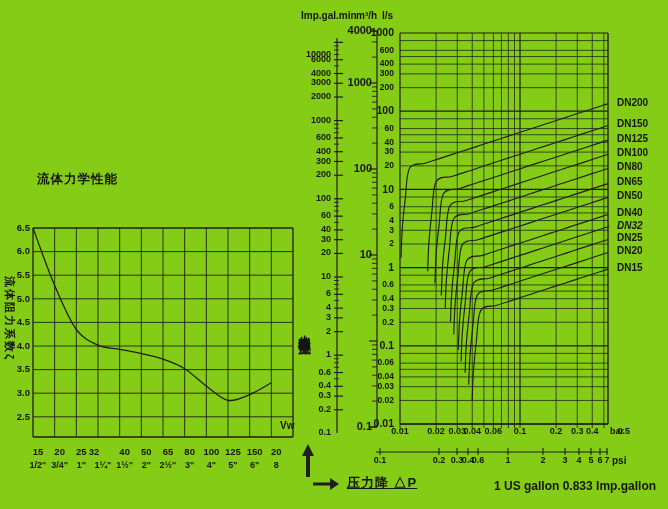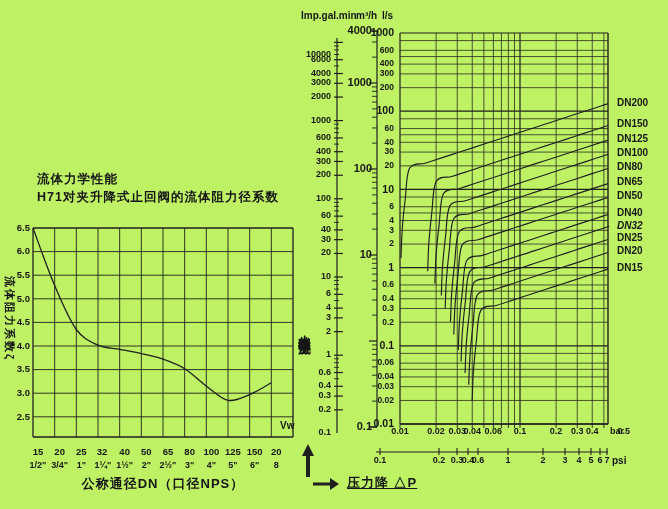--- a/index.html
+++ b/index.html
@@ -1,16 +1,16 @@
 <!DOCTYPE html>
 <html><head>
 <meta charset="utf-8">
 <style>
   html,body{margin:0;padding:0;background:#e8e8e6;}
-  #page{position:relative;width:668px;height:509px;background:#bef264;overflow:hidden;
+  #page{position:relative;width:668px;height:509px;background:#84cc16;overflow:hidden;
         font-family:"Liberation Sans",sans-serif;}
   #geom{position:absolute;left:0;top:0;}
   .lbl{position:absolute;font-weight:bold;color:#161616;white-space:nowrap;line-height:1;
        font-family:"Liberation Sans",sans-serif;}
   .r{text-align:right;}
   .c{text-align:center;}
   #left-title1,#left-title2{font-size:12.5px;letter-spacing:1px;}
   #left-y-label{width:150px;text-align:center;transform:rotate(90deg);font-size:11px;letter-spacing:2px;}
   #water-label{writing-mode:vertical-rl;text-orientation:upright;font-size:12.5px;height:104px;letter-spacing:1px;}
 </style>
@@ -227,44 +227,43 @@
       <rect x="306" y="455" width="4" height="22" fill="#1f1f1f"></rect>
       <rect x="313" y="482.5" width="17" height="3" fill="#1f1f1f"></rect>
       <polygon points="330,478 330,490 339,484" fill="#1f1f1f"></polygon>
     </svg>
 
   <div class="lbl" id="imp-header" style="left:301px;top:11px;font-size:10px;">Imp.gal.min</div>
   <div class="lbl" id="m3h-header" style="left:356px;top:11px;font-size:10px;">m³/h</div>
   <div class="lbl" id="ls-header" style="left:382px;top:11px;font-size:10px;">l/s</div>
 
   <div class="lbl" id="left-title1" style="left:37px;top:173px;">流体力学性能</div>
-  <div class="lbl" id="left-title2" style="left:37px;top:191px;">H71对夹升降式止回阀的流体阻力径系数</div>
   <div class="lbl" id="left-y-label" style="left:-66px;top:313px;">流体阻力系数ζ</div>
-  <div class="lbl c" id="left-x-title" style="left:63px;top:477px;width:200px;font-size:13px;letter-spacing:1px;">公称通径DN（口径NPS）</div>
 
   <div class="lbl" id="water-label" style="left:298px;top:325px;">水的当量体积流量</div>
   <div class="lbl" id="vw-label" style="left:280px;top:421px;font-size:10px;">Vw</div>
   <div class="lbl" id="pressure-label" style="left:347px;top:476px;font-size:13px;letter-spacing:1px;text-decoration:underline;">压力降 △P</div>
+  <div class="lbl" id="gallon-note" style="left:494px;top:480px;font-size:12px;">1 US gallon 0.833 Imp.gallon</div>
   <div class="lbl" id="bar-unit" style="left:610px;top:427px;font-size:9px;">bar</div>
   <div class="lbl" id="psi-unit" style="left:612px;top:456px;font-size:10px;">psi</div>
 
   <div id="gen-labels">
       <div class="lbl r" style="font-size: 9.5px; top: 222.775px; left: -24px; width: 54px;">6.5</div>
       <div class="lbl r" style="font-size: 9.5px; top: 246.375px; left: -24px; width: 54px;">6.0</div>
       <div class="lbl r" style="font-size: 9.5px; top: 269.975px; left: -24px; width: 54px;">5.5</div>
       <div class="lbl r" style="font-size: 9.5px; top: 293.575px; left: -24px; width: 54px;">5.0</div>
       <div class="lbl r" style="font-size: 9.5px; top: 317.175px; left: -24px; width: 54px;">4.5</div>
       <div class="lbl r" style="font-size: 9.5px; top: 340.775px; left: -24px; width: 54px;">4.0</div>
       <div class="lbl r" style="font-size: 9.5px; top: 364.375px; left: -24px; width: 54px;">3.5</div>
       <div class="lbl r" style="font-size: 9.5px; top: 387.975px; left: -24px; width: 54px;">3.0</div>
       <div class="lbl r" style="font-size: 9.5px; top: 411.575px; left: -24px; width: 54px;">2.5</div>
       <div class="lbl c" style="font-size: 9.5px; top: 446.775px; left: 11px; width: 54px;">15</div>
       <div class="lbl c" style="font-size: 9.5px; top: 446.775px; left: 32.666px; width: 54px;">20</div>
       <div class="lbl c" style="font-size: 9.5px; top: 446.775px; left: 54.332px; width: 54px;">25</div>
-      <div class="lbl c" style="font-size: 9.5px; top: 446.775px; left: 75px; width: 54px;">32</div>
+      <div class="lbl c" style="font-size: 9.5px; top: 446.775px; left: 67px; width: 54px;">32</div>
       <div class="lbl c" style="font-size: 9.5px; top: 446.775px; left: 97.664px; width: 54px;">40</div>
       <div class="lbl c" style="font-size: 9.5px; top: 446.775px; left: 119.33px; width: 54px;">50</div>
       <div class="lbl c" style="font-size: 9.5px; top: 446.775px; left: 140.996px; width: 54px;">65</div>
       <div class="lbl c" style="font-size: 9.5px; top: 446.775px; left: 162.662px; width: 54px;">80</div>
       <div class="lbl c" style="font-size: 9.5px; top: 446.775px; left: 184.328px; width: 54px;">100</div>
       <div class="lbl c" style="font-size: 9.5px; top: 446.775px; left: 205.994px; width: 54px;">125</div>
       <div class="lbl c" style="font-size: 9.5px; top: 446.775px; left: 227.66px; width: 54px;">150</div>
       <div class="lbl c" style="font-size: 9.5px; top: 446.775px; left: 249.326px; width: 54px;">20</div>
       <div class="lbl c" style="font-size: 9px; top: 461.05px; left: 11px; width: 54px;">1/2"</div>
       <div class="lbl c" style="font-size: 9px; top: 461.05px; left: 32.666px; width: 54px;">3/4"</div>

